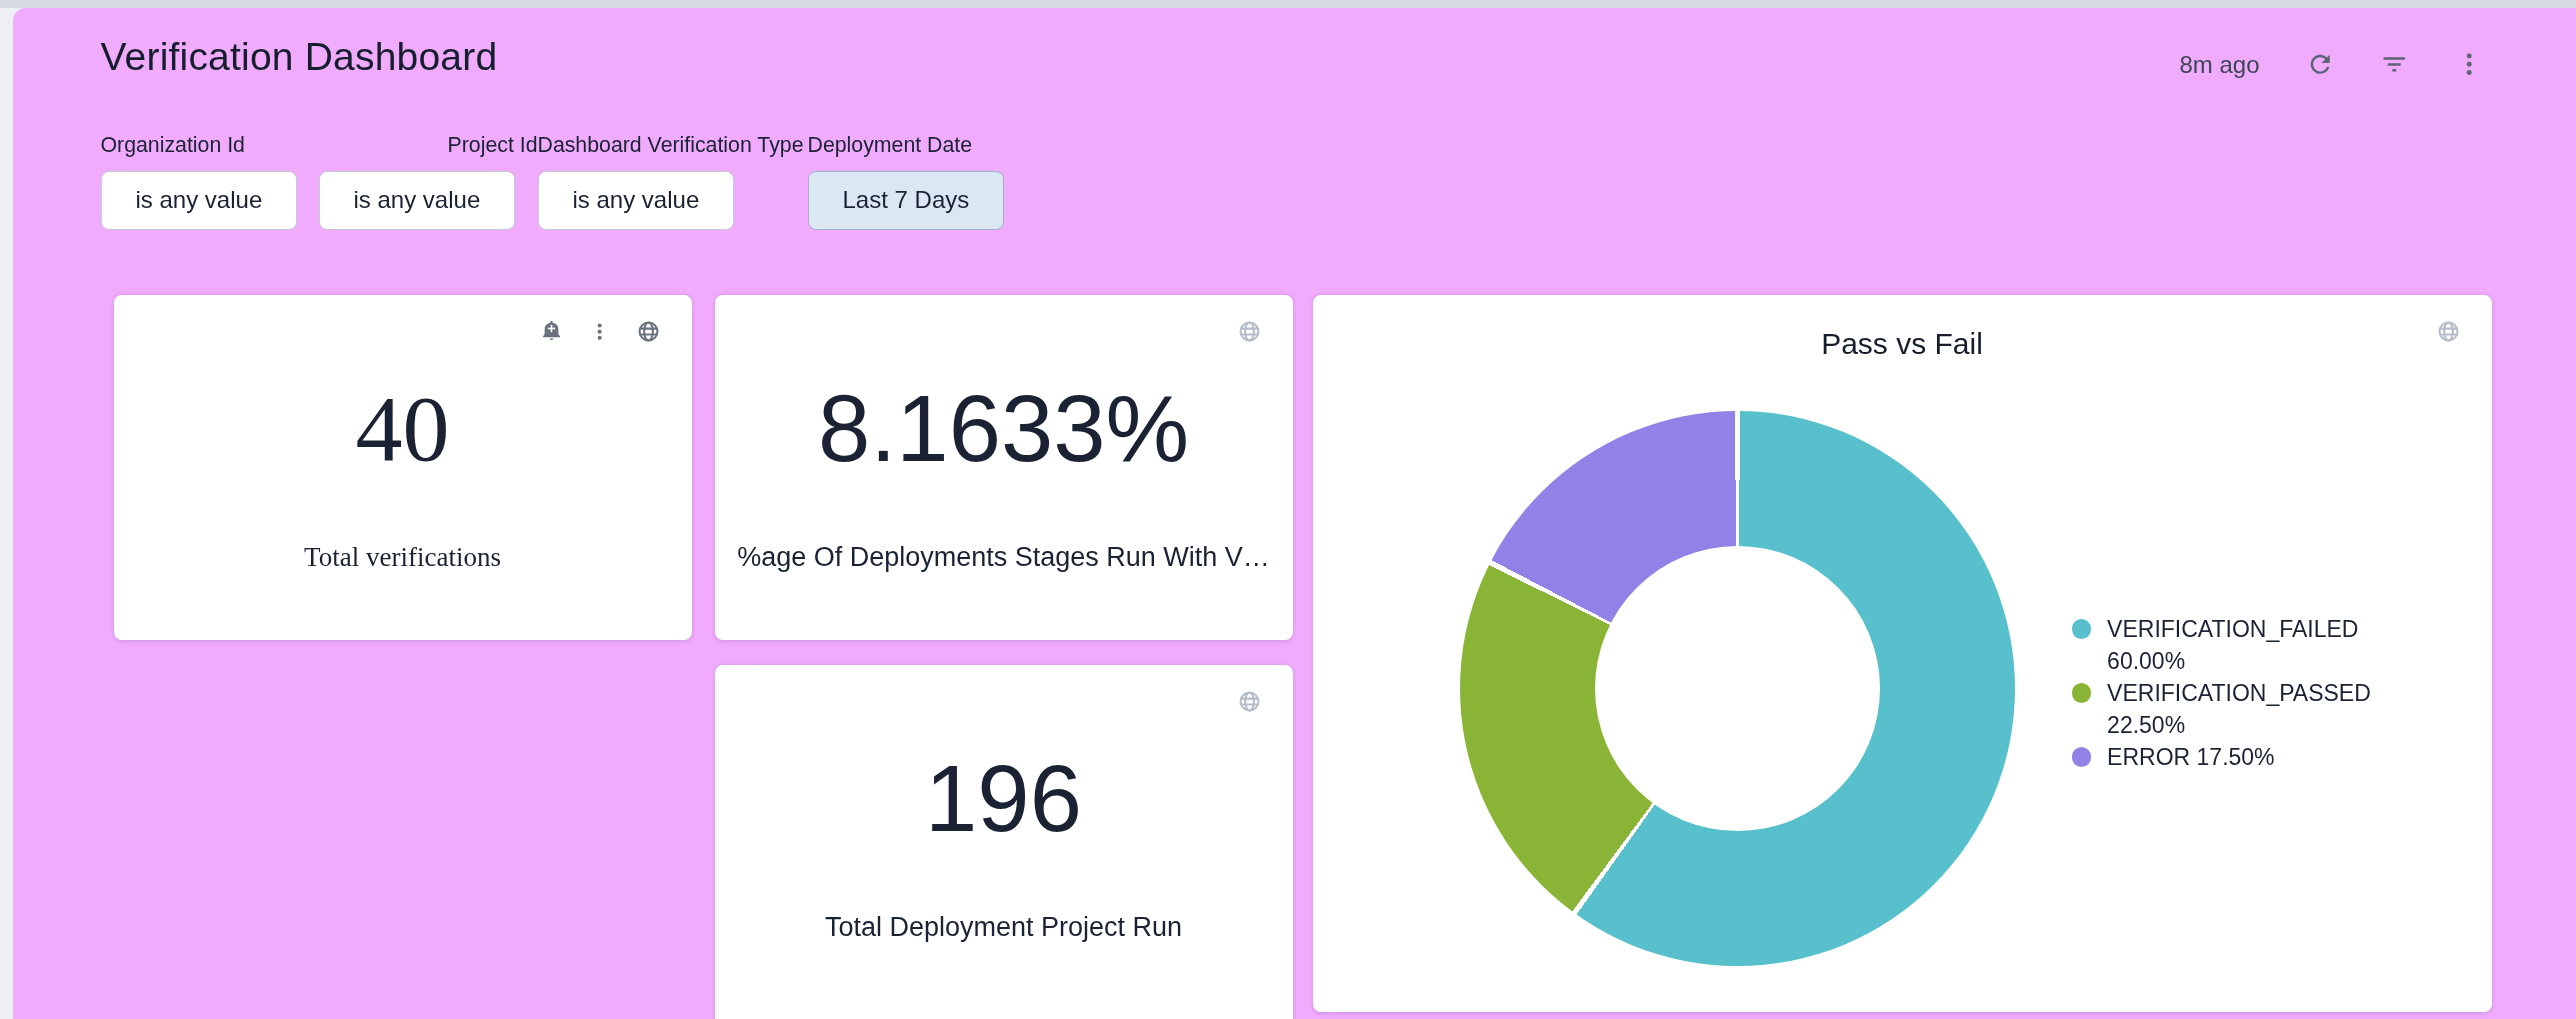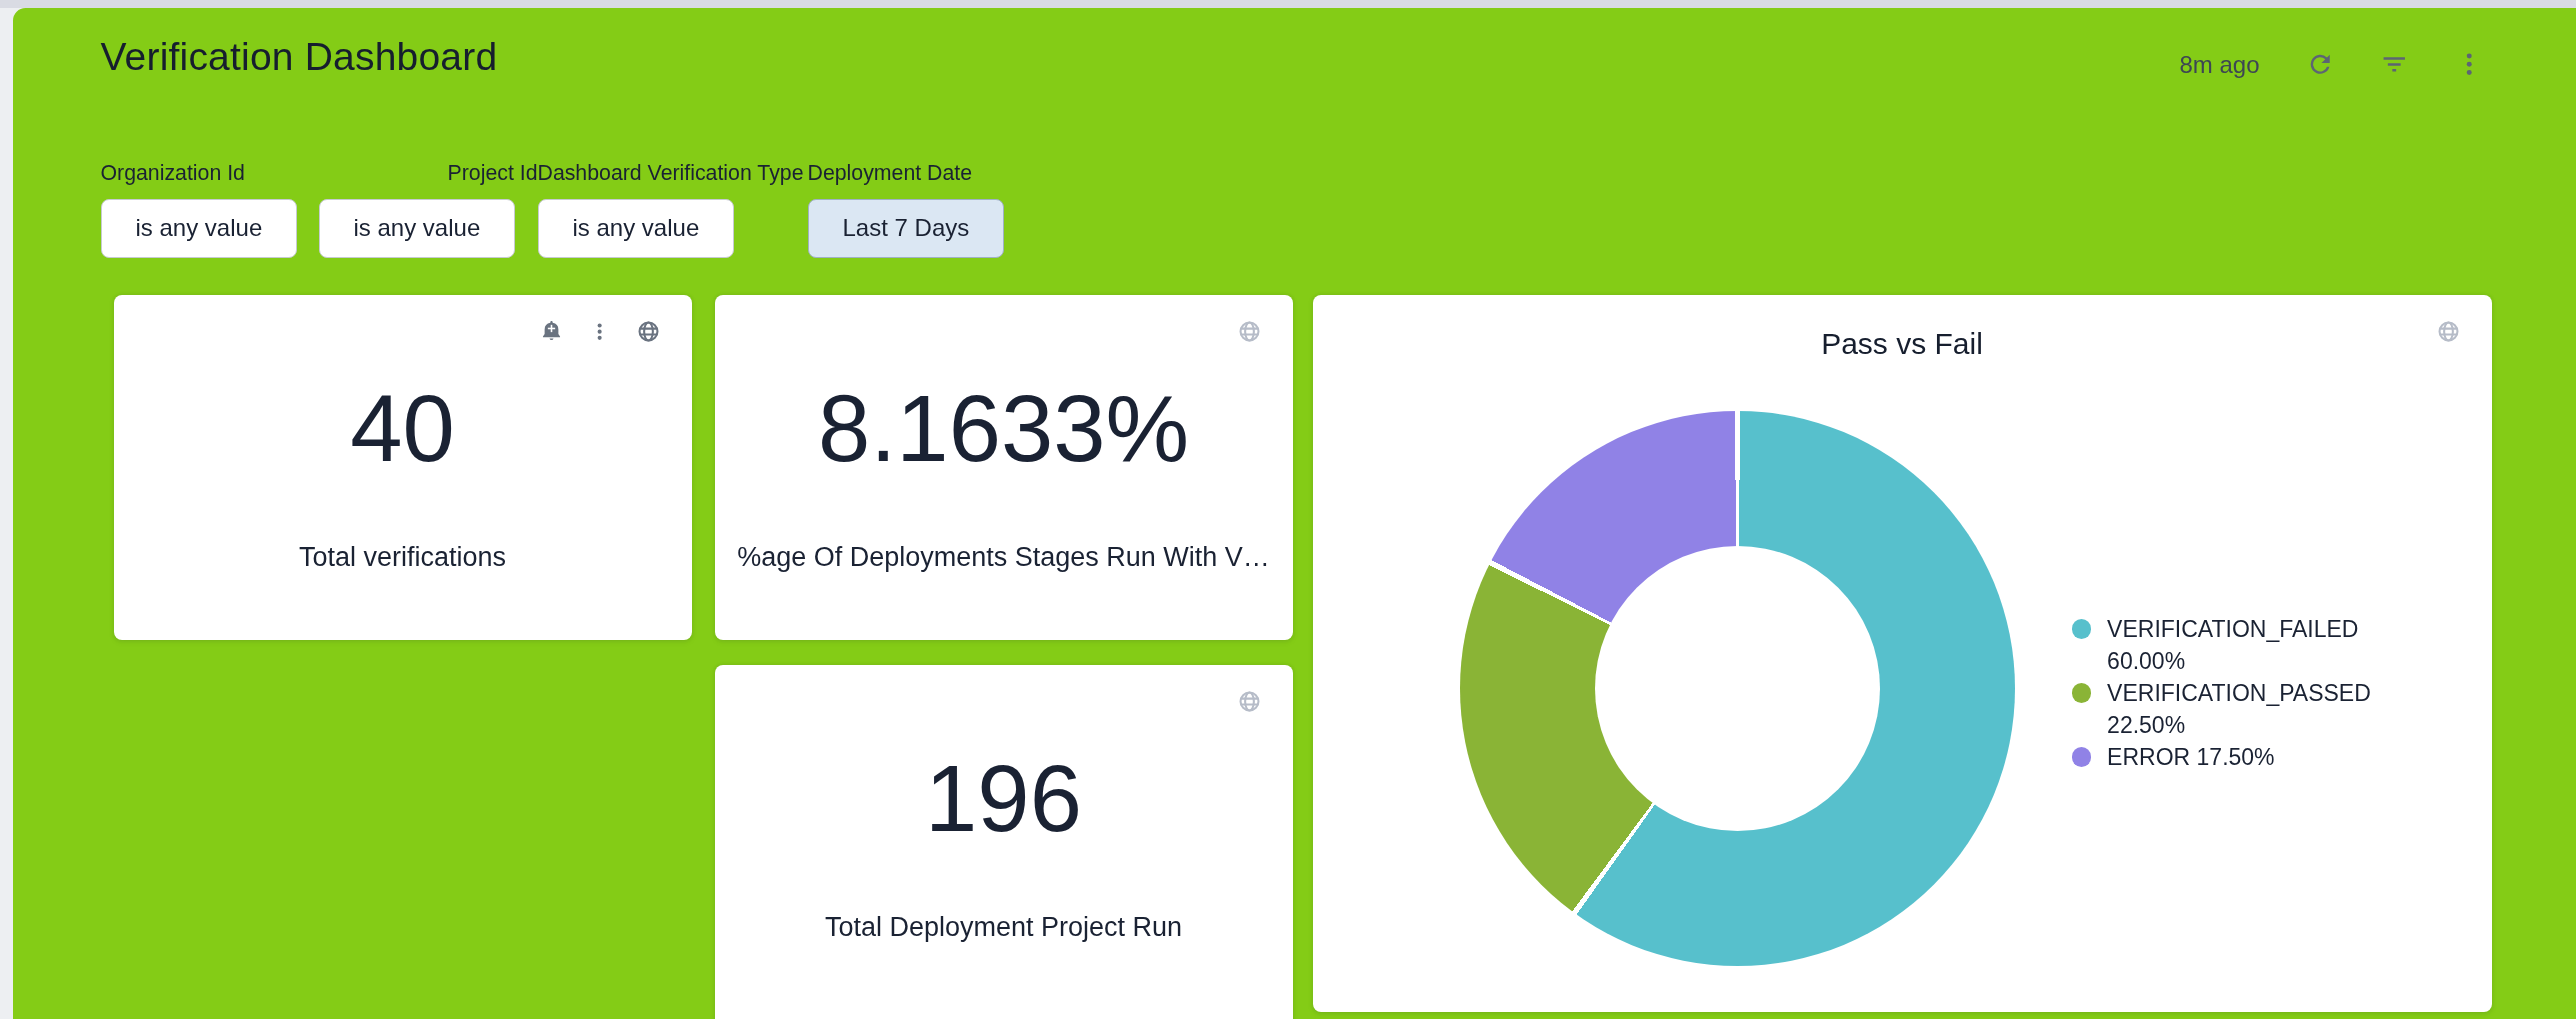--- a/index.html
+++ b/index.html
@@ -7,58 +7,58 @@
   body {
     font-family:"Liberation Sans","DejaVu Sans",sans-serif;
     background:#edeff2;
     color:#1a2233;
     overflow:hidden;
   }
   #stage { position:relative; width:2576px; height:1019px; }
   .topstrip { position:absolute; left:0; top:0; width:2576px; height:8px; background:#d9dbe3; }
   .panel {
     position:absolute; left:12.5px; top:8px; right:0; bottom:0;
-    background:#84cc16; border-top-left-radius:12.5px;
+    background:#f0abfc; border-top-left-radius:12.5px;
   }
 
   
   .page-title {
     position:absolute; left:88px; top:27px;
     font-size:39px; font-weight:400; color:#161e2e; letter-spacing:0.2px;
   }
   .header-right {
     position:absolute; right:93px; top:37px; height:39px;
     display:flex; align-items:center; gap:46px; color:#5c6573;
   }
   .refresh-time { font-size:24px; color:#3d4654; }
   .hicon { width:28.5px; height:28.5px; cursor:pointer; }
   .hicon svg { width:100%; height:100%; display:block; }
 
   
   .filters { position:absolute; left:88px; top:125px; display:flex; }
-  .filter-group { display:flex; flex-direction:column;margin-top:28px; }
+  .filter-group { display:flex; flex-direction:column; }
   .fg-0 { width:218px; }
   .fg-1 { width:219px;text-align:right; }
   .fg-2 { width:270px; }
   .fg-3 { width:213px; }
   .filter-label { font-size:21.3px; font-weight:500; color:#1a2233; margin-bottom:12.5px; }
   .filter-chip {
     height:59px; border-radius:8px; background:#ffffff; border:0.9px solid #c6cad1;
     display:inline-flex; align-items:center; justify-content:center;
     font-size:24px; color:#1a2233; cursor:pointer; align-self:flex-start;
     padding:0 34px; white-space:nowrap;
   }
   .filter-chip.active { background:#dbe7f3; border-color:#9fb1c4; }
 
   
   .card {
     position:absolute; background:#ffffff; border-radius:8px;
     box-shadow:0 0.9px 3.6px rgba(25,35,55,0.10), 0 1.8px 7.1px rgba(25,35,55,0.06);
   }
-  .card-1 { left:101px; top:287px; width:578px; height:345px; }
+  .card-1 { left:101px; top:287px; width:578px; height:345px;font-family:Liberation Serif, serif; }
   .card-2 { left:702px; top:287px; width:578px; height:345px; }
   .card-3 { left:101px; top:657px; width:578px; height:347px; }
   .card-4 { left:702px; top:657px; width:578px; height:420px; }
   .card-chart { left:1300px; top:287px; width:1179px; height:717px; }
 
   .tile-icons {
     position:absolute; top:24px; right:31px;
     display:flex; align-items:center; gap:25px; color:#6a7380;
   }
   .tile-icons .ticon { width:25px; height:25px; cursor:pointer; }

